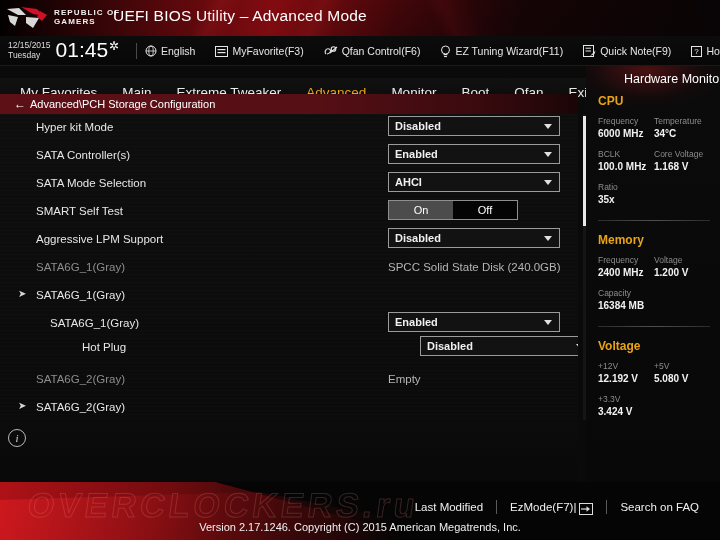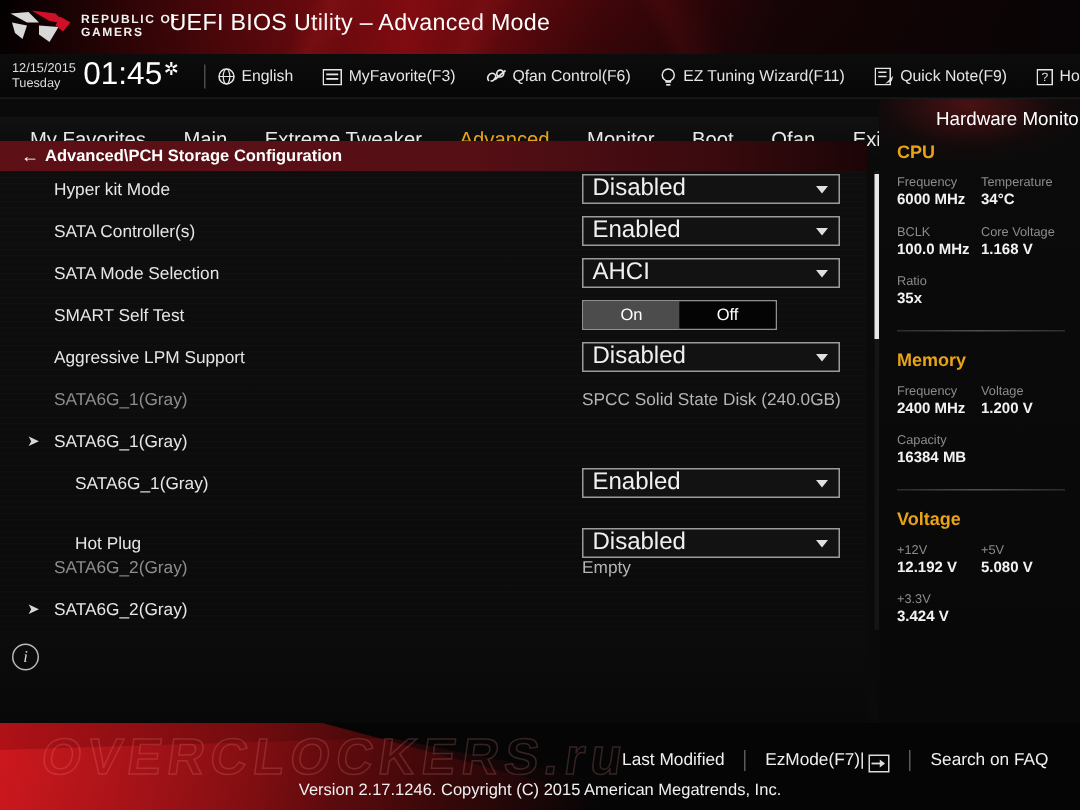--- a/index.html
+++ b/index.html
@@ -67,21 +67,21 @@
     font-size:13.5px; color:#e9e9e9; white-space:nowrap; cursor:pointer; padding:1px 2px;
   }
   .navtab.active { color:#e8a317; text-decoration:underline; text-underline-offset:3px; }
 
   
   .crumbbar {
     position:absolute; left:0; top:94px; width:578px; height:20px;
     background:linear-gradient(90deg,#5d1016 0%,#550f15 55%,#3a0a0e 82%,#1b0507 100%);
   }
   .crumb-back { position:absolute; left:14px; top:3px; font-size:12px; color:#ffffff; line-height:14px;}
-  .crumb-text { position:absolute; left:30px; top:3px; font-size:11px; color:#ffffff; line-height:14px; white-space:nowrap;font-weight:bold;}
+  .crumb-text { position:absolute; left:30px; top:3px; font-size:11px; color:#ffffff; line-height:14px; white-space:nowrap;}
 
   
   .content {
     position:absolute; left:0; top:114px; width:578px; height:306px;
     background:
       repeating-linear-gradient(180deg, rgba(255,255,255,0.012) 0px, rgba(255,255,255,0.012) 1px, transparent 1px, transparent 4px),
       linear-gradient(180deg,#0e0e0e 0%,#0b0b0b 100%);
     overflow:hidden;
   }
   .row { position:absolute; left:0; width:578px; height:28px; }
@@ -92,21 +92,21 @@
   .row-value-text {
     position:absolute; left:388px; top:7px; font-size:11.5px; color:#b4b4b4; white-space:nowrap;
   }
   .arrow-bullet { position:absolute; left:18px; top:6px; font-size:10px; color:#d8d8d8; }
 
   .dropdown {
     position:absolute; left:388px; top:2px; width:172px; height:20px;
     background:#121212; border:1px solid #9b9b9b;
     display:flex; align-items:center; cursor:pointer;
   }
-  .dropdown span { font-size:16px; color:#f0f0f0; padding-left:6px; }
+  .dropdown span { font-size:11px; color:#f0f0f0; padding-left:6px;font-weight:bold; }
   .dd-caret {
     position:absolute; right:7px; top:7px;
     width:0;height:0;border-left:4.5px solid transparent;border-right:4.5px solid transparent;
     border-top:5px solid #e0e0e0;
   }
 
   .toggle {
     position:absolute; left:388px; top:2px; width:130px; height:20px;
     border:1px solid #8f8f8f; display:flex; cursor:pointer;
   }
@@ -340,21 +340,21 @@
         <div class="arrow-bullet">➤</div>
         <div class="row-label" style="left: 36px;">SATA6G_1(Gray)</div>
       </div>
       <div class="row" style="top: 196px;">
         <div class="row-label" style="left: 50px;">SATA6G_1(Gray)</div>
         <div class="dropdown">
           <span>Enabled</span>
           <div class="dd-caret"></div>
         </div>
       </div>
-      <div class="row" style="top: 236px;">
+      <div class="row" style="top: 220px; margin-left: 32px;">
         <div class="row-label" style="left: 50px;">Hot Plug</div>
         <div class="dropdown">
           <span>Disabled</span>
           <div class="dd-caret"></div>
         </div>
       </div>
       <div class="row" style="top: 252px;">
         <div class="row-label dim" style="left: 36px;">SATA6G_2(Gray)</div>
         <div class="row-value-text">Empty</div>
       </div>

